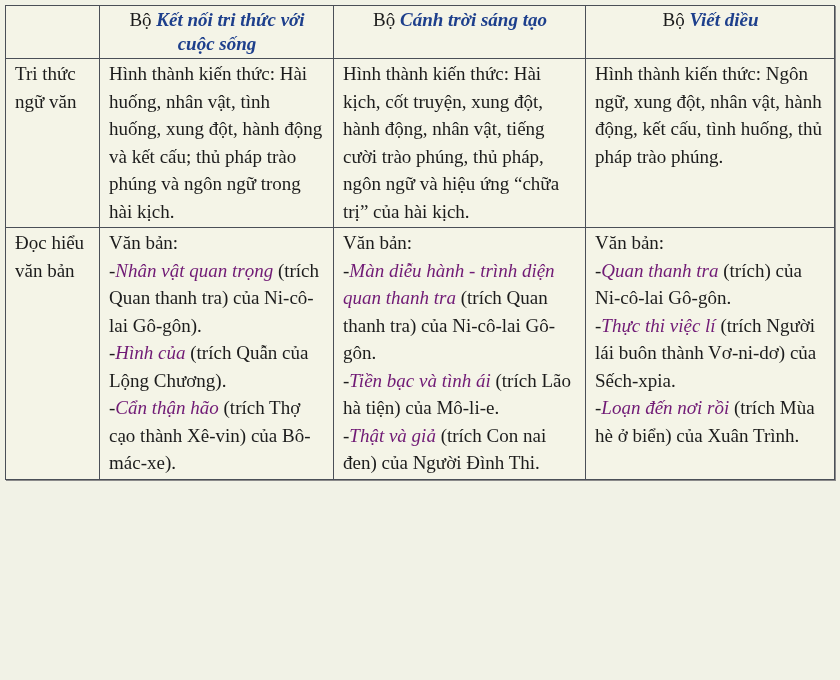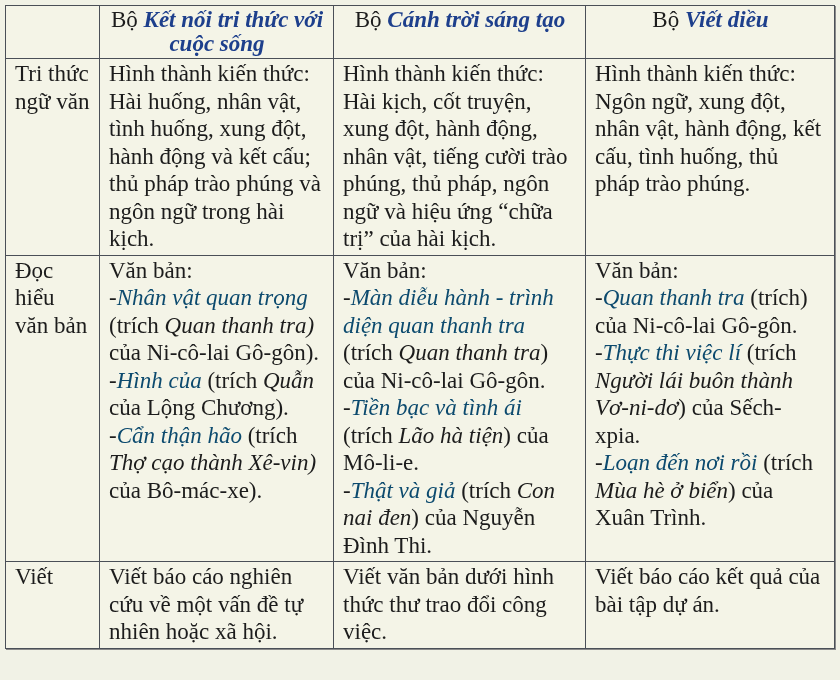--- a/index.html
+++ b/index.html
@@ -21,46 +21,45 @@
       top: 5px;
       width: 829px;
       border-collapse: collapse;
       background: #f4f4e7;
       table-layout: fixed;
       box-shadow: 1px 1px 0 #8a8a8a;
     }
     .table td, .table th {
       border: 1.5px solid #4a4f57;
       vertical-align: top;
-      font-size: 23px;
+      font-size: 19px;
       line-height: 27.5px;
       padding: 1px 8px 2px 9px;
       font-weight: normal;
       text-align: left;
     }
     .table th.hdr {
       text-align: center;
       line-height: 24px;
       padding-top: 2px;
       padding-bottom: 2px;
     }
     .hdr .set-name {
       color: #1d3f8c;
       font-weight: bold;
       font-style: italic;
     }
     .rowhead {
       font-weight: normal;
     }
     .title-link {
-      color: #0c4a6e;
+      color: #701a75;
       font-style: italic;
     }
     .ital {
-      font-style: italic;
     }
     .justify {
       text-align: justify;
       text-align-last: left;
     }
     .line { display: block; }
   </style>
 </head>
 <body>
 
@@ -97,31 +96,25 @@
     <td>
       <span class="line">Văn bản:</span>
       <span class="line"><span>-</span><span class="title-link">Nhân vật quan trọng</span><span> (trích </span><span class="ital">Quan thanh tra)</span><span> của Ni-cô-lai Gô-gôn).</span></span>
       <span class="line"><span>-</span><span class="title-link">Hình của</span><span> (trích </span><span class="ital">Quẫn</span><span> của Lộng Chương).</span></span>
       <span class="line"><span>-</span><span class="title-link">Cẩn thận hão</span><span> (trích </span><span class="ital">Thợ cạo thành Xê-vin)</span><span> của Bô-mác-xe).</span></span>
     </td>
     <td>
       <span class="line">Văn bản:</span>
       <span class="line"><span>-</span><span class="title-link">Màn diễu hành - trình diện quan thanh tra</span><span> (trích </span><span class="ital">Quan thanh tra</span><span>) của Ni-cô-lai Gô-gôn.</span></span>
       <span class="line"><span>-</span><span class="title-link">Tiền bạc và tình ái</span><span> (trích </span><span class="ital">Lão hà tiện</span><span>) của Mô-li-e.</span></span>
-      <span class="line"><span>-</span><span class="title-link">Thật và giả</span><span> (trích </span><span class="ital">Con nai đen</span><span>) của Nguyễn Đình Thi.</span></span>
+      <span class="line"><span>-</span><span class="title-link">Thật và giả</span><span> (trích </span><span class="ital">Con nai đen</span><span>) của Người Đình Thi.</span></span>
     </td>
     <td>
       <span class="line">Văn bản:</span>
       <span class="line"><span>-</span><span class="title-link">Quan thanh tra</span><span> (trích) của Ni-cô-lai Gô-gôn.</span><span class="ital"></span><span></span></span>
       <span class="line"><span>-</span><span class="title-link">Thực thi việc lí</span><span> (trích </span><span class="ital">Người lái buôn thành Vơ-ni-dơ</span><span>) của Sếch-xpia.</span></span>
       <span class="line"><span>-</span><span class="title-link">Loạn đến nơi rồi</span><span> (trích </span><span class="ital">Mùa hè ở biển</span><span>) của Xuân Trình.</span></span>
     </td>
   </tr>
 
-  <tr style="height:83px">
-    <td class="rowhead">Viết</td>
-    <td class="justify">Viết báo cáo nghiên cứu về một vấn đề tự nhiên hoặc xã hội.</td>
-    <td>Viết văn bản dưới hình thức thư trao đổi công việc.</td>
-    <td>Viết báo cáo kết quả của bài tập dự án.</td>
-  </tr>
 
 </tbody>
   </table>
 
 </body></html>

